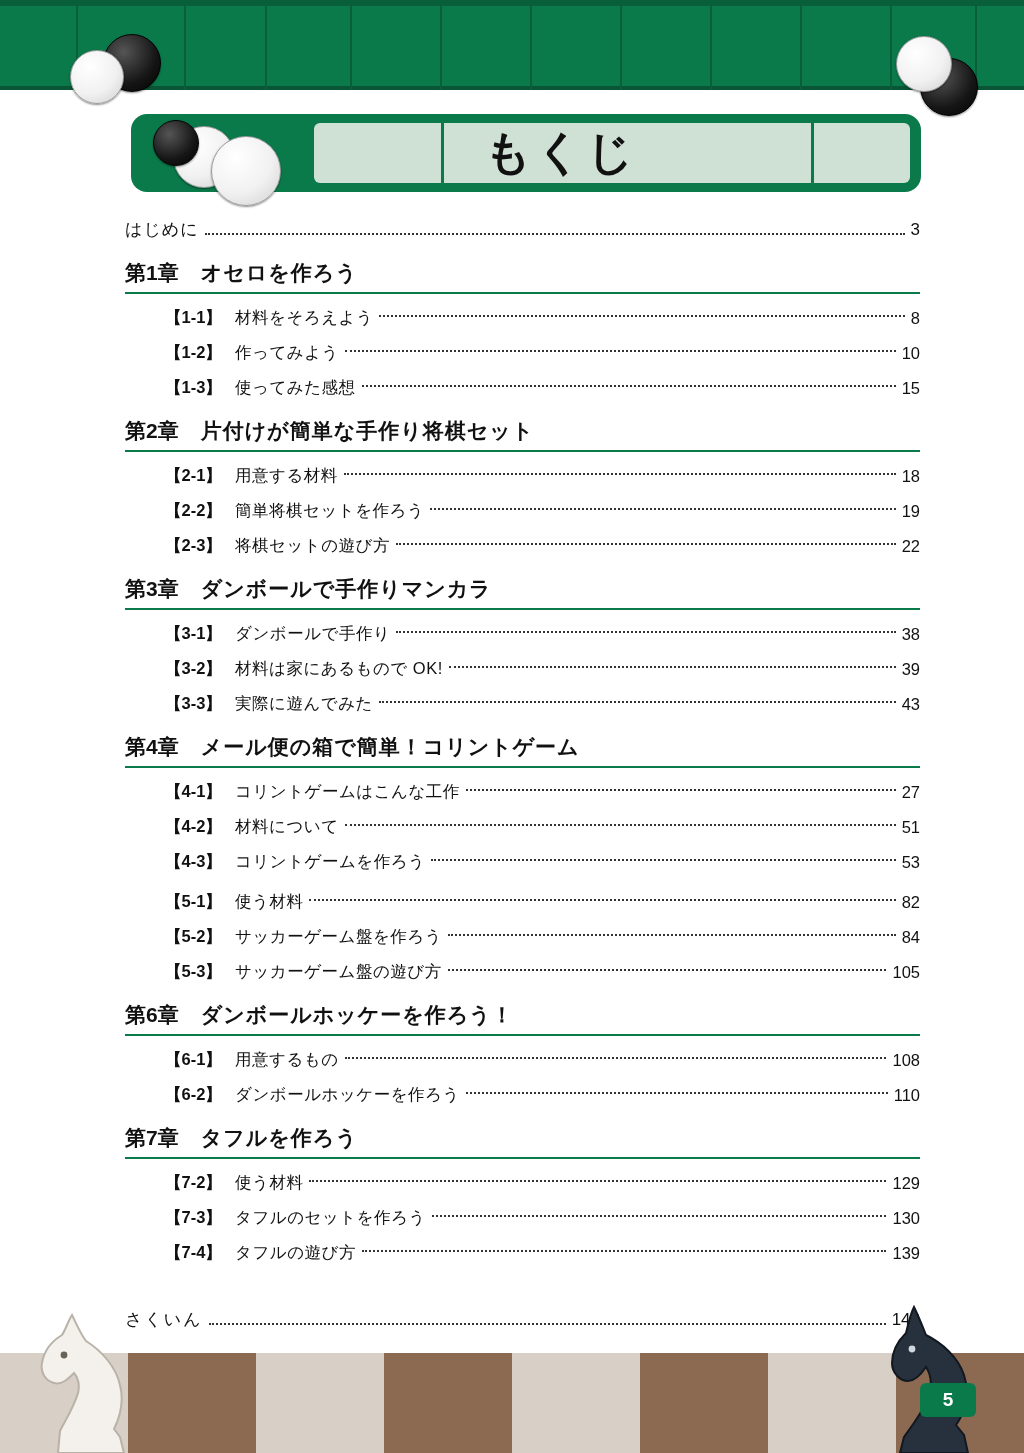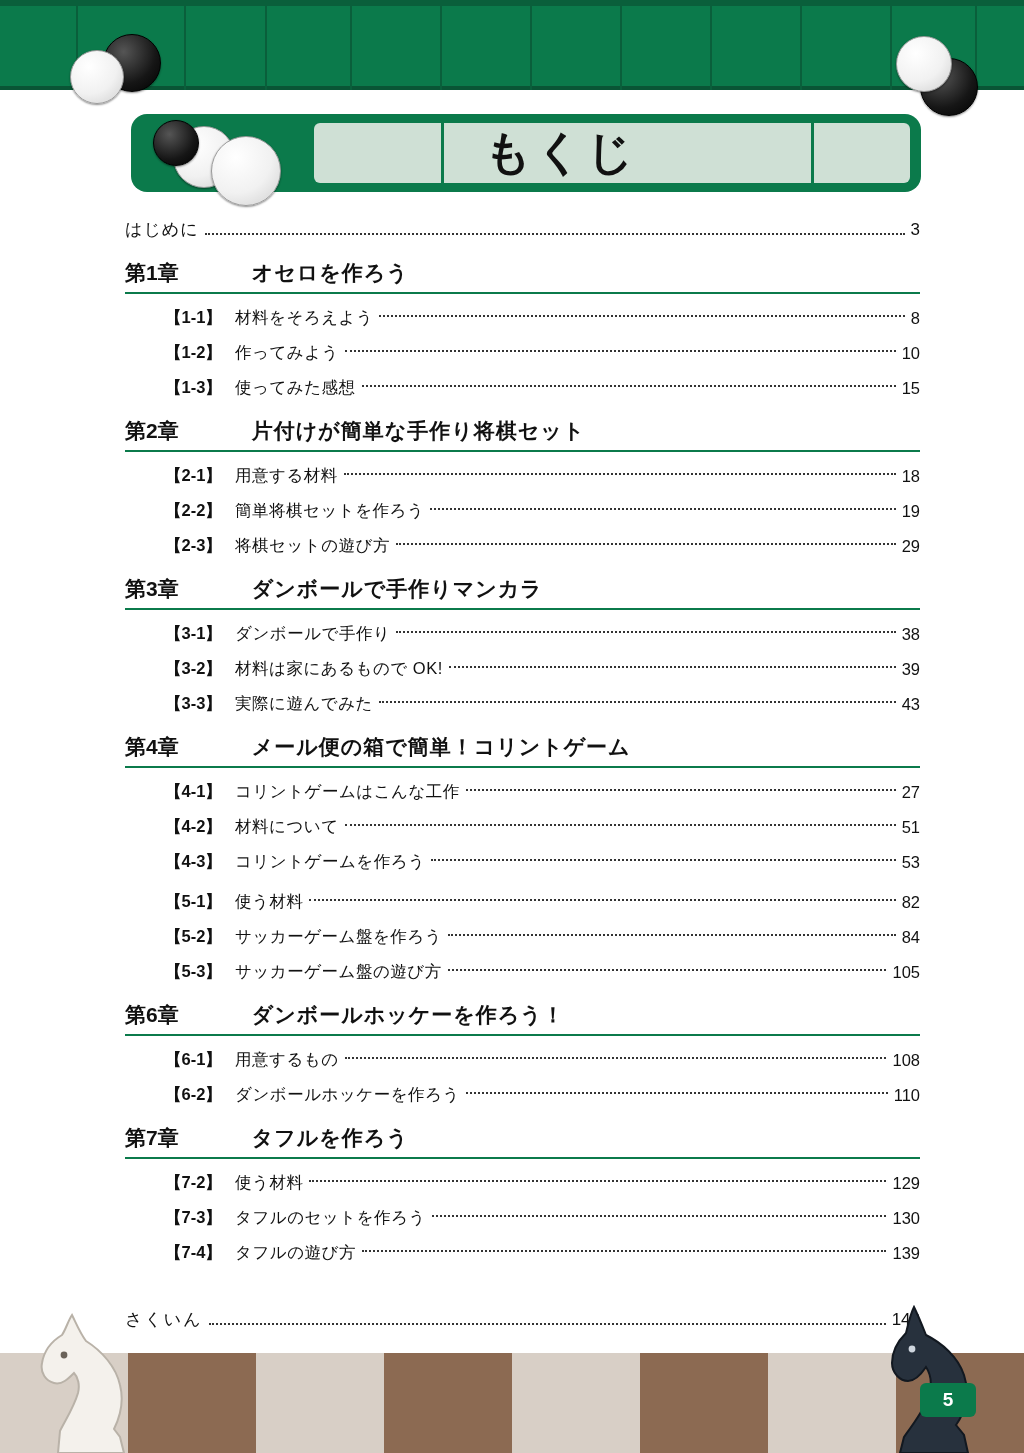--- a/index.html
+++ b/index.html
@@ -120,24 +120,23 @@
     margin-top: 18px;
   }
   .chapter-head {
     display: flex;
     align-items: baseline;
     font-size: 21px;
     font-weight: bold;
     color: #111;
     padding-bottom: 5px;
     border-bottom: 2px solid #0b7a4b;
-    gap: 44px;
   }
   .chapter-head .num { white-space: nowrap; }
-  .chapter-head .name { margin-left: 29px; letter-spacing: 1px; }
+  .chapter-head .name { margin-left: 22px; letter-spacing: 1px; }
 
   .section-row {
     display: flex;
     align-items: center;
     font-size: 16.5px;
     color: #111;
     margin-top: 13px;
     padding-left: 40px;
   }
   .section-row .snum {
@@ -295,21 +294,21 @@
     <div class="section-row">
       <span class="snum">【2-2】</span>
       <span class="stitle">簡単将棋セットを作ろう</span>
       <span class="leader"></span>
       <span class="pg">19</span>
     </div>
     <div class="section-row">
       <span class="snum">【2-3】</span>
       <span class="stitle">将棋セットの遊び方</span>
       <span class="leader"></span>
-      <span class="pg">29</span>
+      <span class="pg">22</span>
     </div>
   </div>
 
   <div class="chapter">
     <div class="chapter-head">
       <span class="num">第3章</span>
       <span class="name">ダンボールで手作りマンカラ</span>
     </div>
     <div class="section-row">
       <span class="snum">【3-1】</span>

